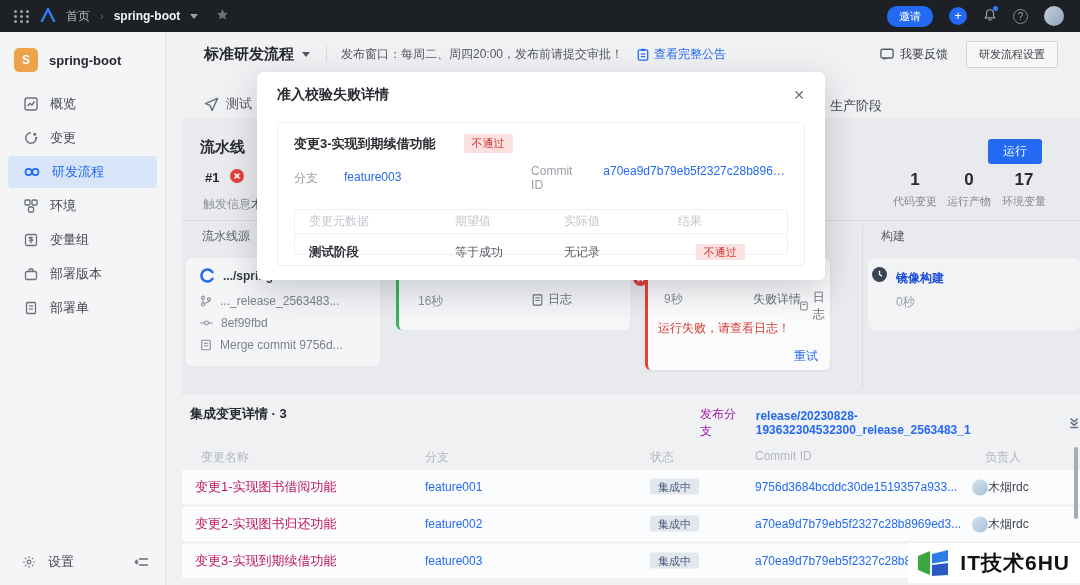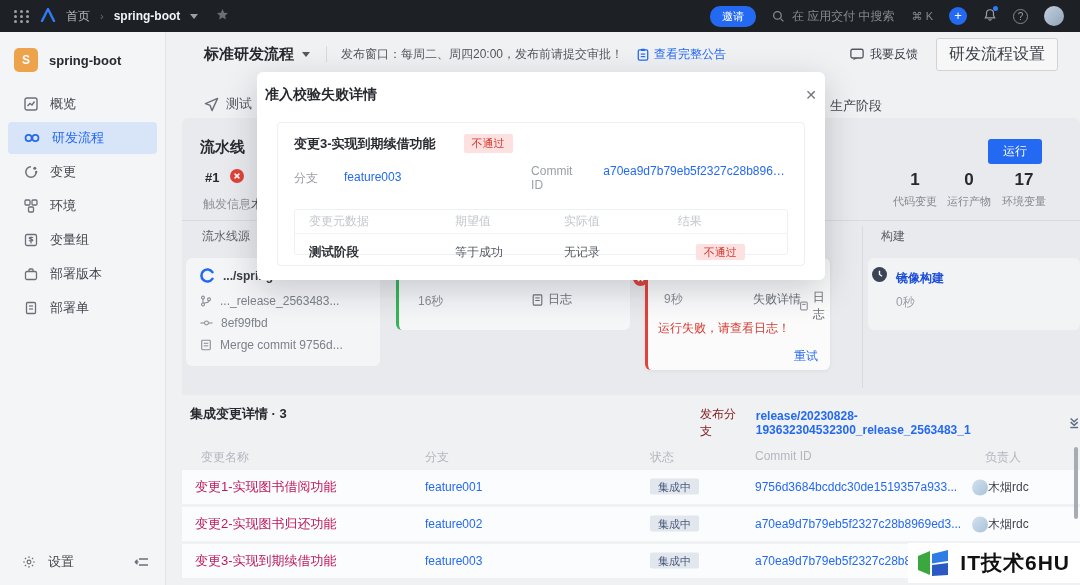--- a/index.html
+++ b/index.html
@@ -4,21 +4,21 @@
 <style>
   * { margin:0; padding:0; box-sizing:border-box; }
   html,body { background:#444; }
   #app {
     position:relative; width:1080px; height:585px; overflow:hidden;
     font-family:"Liberation Sans","DejaVu Sans",sans-serif;
     background:#f0f1f3; color:#2f3338; font-size:12px;
   }
   .abs { position:absolute; }
   .link { color:#2469f2; }
-  .gray { color:#7f1d1d; }
+  .gray { color:#a21caf; }
   .bold { font-weight:bold; }
   .ellip { white-space:nowrap; overflow:hidden; text-overflow:ellipsis; }
 
   
   #topbar { left:0; top:0; width:1080px; height:32px; background:#1d2126; display:flex; align-items:center; color:#c3c7cd; z-index:40;justify-content:space-between; }
   .tb-left { display:flex; align-items:center; gap:10px; padding-left:14px; }
   .tb-right { margin-left:auto; display:flex; align-items:center; gap:16px; padding-right:16px; }
   .grid-dots { display:grid; grid-template-columns:repeat(3,4px); grid-gap:2px; }
   .grid-dots i { width:3px; height:3px; border-radius:50%; background:#9aa0a8; }
   .crumb-home { color:#b6bac1; font-size:12px; }
@@ -48,21 +48,21 @@
 
   
   #page-header { left:166px; top:32px; width:914px; height:44px; display:flex; align-items:center; }
   .ph-title { font-size:15px; font-weight:bold; color:#26292e; margin-left:38px; }
   .ph-caret { margin-left:8px; }
   .ph-div { width:1px; height:16px; background:#d7dade; margin:0 14px 0 16px; }
   .ph-notice { font-size:12px; color:#54585f; }
   .ph-announce { display:flex; align-items:center; gap:5px; margin-left:14px; color:#2469f2; font-size:12px; }
   .ph-right { margin-left:auto; display:flex; align-items:center; gap:18px; padding-right:22px; }
   .feedback { display:flex; align-items:center; gap:6px; color:#3a3e45; font-size:12px; }
-  .flow-set-btn { border:1px solid #d0d3d8; border-radius:3px; padding:5px 12px; font-size:16px; color:#3a3e45; background:rgba(255,255,255,.45); }
+  .flow-set-btn { border:1px solid #d0d3d8; border-radius:3px; padding:5px 12px; font-size:11px; color:#3a3e45; background:rgba(255,255,255,.45); }
 
   
   .tab-left { left:204px; top:95px; display:flex; align-items:center; gap:7px; color:#54585f; font-size:13px; }
   .tab-right { left:830px; top:97px; color:#42464d; font-size:13px; }
 
   
   #panel { left:182px; top:118px; width:898px; height:277px; background:#e9eaed; border-radius:6px 6px 0 0; }
   .pl-title { left:200px; top:138px; font-size:15px; font-weight:bold; color:#26292e; }
   .run-no { left:205px; top:170px; font-size:13px; font-weight:bold; color:#26292e; }
   .runno-icon { left:230px; top:169px; }
@@ -84,21 +84,21 @@
   .green-card { left:396px; top:252px; width:234px; height:78px; border-left:3px solid #35b558; background:#f5f6f8; }
   .red-card { left:645px; top:258px; width:185px; height:112px; border-left:3px solid #e0433a; background:#fbfbfc; box-shadow:0 1px 4px rgba(0,0,0,.06); }
   .build-card { left:868px; top:258px; width:212px; height:72px; background:#f2f3f5; }
   .dur { font-size:12px; color:#8a8e95; }
   .log-link { display:flex; align-items:center; gap:5px; color:#6b7078; font-size:12px; }
   .err-text { color:#d5392f; font-size:12px; }
   .retry { color:#2469f2; font-size:12px; }
 
   
   #modal { left:257px; top:72px; width:568px; height:208px; background:#fff; border-radius:6px; box-shadow:0 10px 34px rgba(15,23,42,.20); z-index:50; }
-  .m-head { display:flex; align-items:center; padding:14px 8px 12px; }
+  .m-head { display:flex; align-items:center; padding:14px 20px 12px; }
   .m-title { font-size:14px; font-weight:bold; color:#26292e; }
   .m-close { margin-left:auto; color:#6f747c; font-size:14px; line-height:1; }
   .m-box { position:absolute; left:20px; right:20px; top:50px; bottom:14px; border:1px solid #edeef1; border-radius:4px; padding:11px 16px; }
   .m-change { display:flex; align-items:center; gap:10px; }
   .m-change-name { font-size:13px; font-weight:bold; color:#26292e; }
   .badge-red { background:#fce1e0; color:#d5392f; font-size:11px; padding:2px 8px; border-radius:2px;margin-left:18px; }
   .m-meta { display:flex; align-items:center; margin-top:11px; font-size:12px; }
   .m-meta .lab { color:#9b9fa6; }
   .m-meta .p1 { width:48%; display:flex; gap:26px; }
   .m-meta .p2 { display:flex; gap:16px; flex:1; min-width:0; }
@@ -156,28 +156,20 @@
       <span class="crumb-proj">spring-boot</span>
       <span class="caret-down"></span>
       <span style="margin-left:8px">
         <svg width="13" height="13" viewBox="0 0 24 24">
             <path d="M12 2l3 6.6 7 .8-5.2 4.8 1.4 7L12 17.7 5.8 21.2l1.4-7L2 9.4l7-.8z" fill="#6b7078"></path>
           </svg>
       </span>
     </div>
     <div class="tb-right">
       <span class="invite-btn">邀请</span>
-      <span class="search-box">
-        <svg width="13" height="13" viewBox="0 0 24 24">
-            <circle cx="10" cy="10" r="7" fill="none" stroke="#84898f" stroke-width="2.4"></circle>
-            <line x1="15.5" y1="15.5" x2="21" y2="21" stroke="#84898f" stroke-width="2.4"></line>
-          </svg>
-        <span>在 应用交付 中搜索</span>
-        <span class="shortcut">⌘ K</span>
-      </span>
       <span class="plus-btn">+</span>
       <span class="bell-wrap">
         <svg width="14" height="14" viewBox="0 0 24 24">
             <path d="M12 3a6 6 0 0 0-6 6v4l-2 4h16l-2-4V9a6 6 0 0 0-6-6zM10 19a2 2 0 0 0 4 0" fill="none" stroke="#9aa0a8" stroke-width="2"></path>
           </svg>
         <i class="bell-dot"></i>
       </span>
       <span class="help-btn">?</span>
       <span class="avatar-top"></span>
     </div>
@@ -188,34 +180,34 @@
       <span class="proj-avatar">S</span>
       <span class="proj-name">spring-boot</span>
     </div>
     <div class="side-item">
       <svg width="14" height="14" viewBox="0 0 14 14">
           <rect x="1" y="1" width="12" height="12" rx="2" fill="none" stroke="currentColor" stroke-width="1.4"></rect>
           <polyline points="3.5,9 6,6.5 8,8 10.5,4.5" fill="none" stroke="currentColor" stroke-width="1.4"></polyline>
         </svg>
       <span>概览</span>
     </div>
+    <div class="side-item">
+      <svg width="14" height="14" viewBox="0 0 14 14">
+          <path d="M12.2 7A5.2 5.2 0 1 1 7 1.8" fill="none" stroke="currentColor" stroke-width="1.5"></path>
+          <circle cx="10.8" cy="3.2" r="1.5" fill="currentColor"></circle>
+          <circle cx="12.2" cy="7" r="1.2" fill="currentColor"></circle>
+        </svg>
+      <span>变更</span>
+    </div>
     <div class="side-item active">
       <svg width="16" height="12" viewBox="0 0 16 12">
           <circle cx="4.6" cy="6" r="3.1" fill="none" stroke="currentColor" stroke-width="1.7"></circle>
           <circle cx="11.4" cy="6" r="3.1" fill="none" stroke="currentColor" stroke-width="1.7"></circle>
         </svg>
       <span>研发流程</span>
-    </div>
-    <div class="side-item">
-      <svg width="14" height="14" viewBox="0 0 14 14">
-          <path d="M12.2 7A5.2 5.2 0 1 1 7 1.8" fill="none" stroke="currentColor" stroke-width="1.5"></path>
-          <circle cx="10.8" cy="3.2" r="1.5" fill="currentColor"></circle>
-          <circle cx="12.2" cy="7" r="1.2" fill="currentColor"></circle>
-        </svg>
-      <span>变更</span>
     </div>
     <div class="side-item">
       <svg width="14" height="14" viewBox="0 0 14 14">
           <rect x="1" y="1" width="5" height="5" rx="1" fill="none" stroke="currentColor" stroke-width="1.3"></rect>
           <rect x="8" y="1" width="5" height="5" rx="1" fill="none" stroke="currentColor" stroke-width="1.3"></rect>
           <rect x="4.5" y="8" width="5" height="5" rx="1" fill="none" stroke="currentColor" stroke-width="1.3"></rect>
         </svg>
       <span>环境</span>
     </div>
     <div class="side-item">

